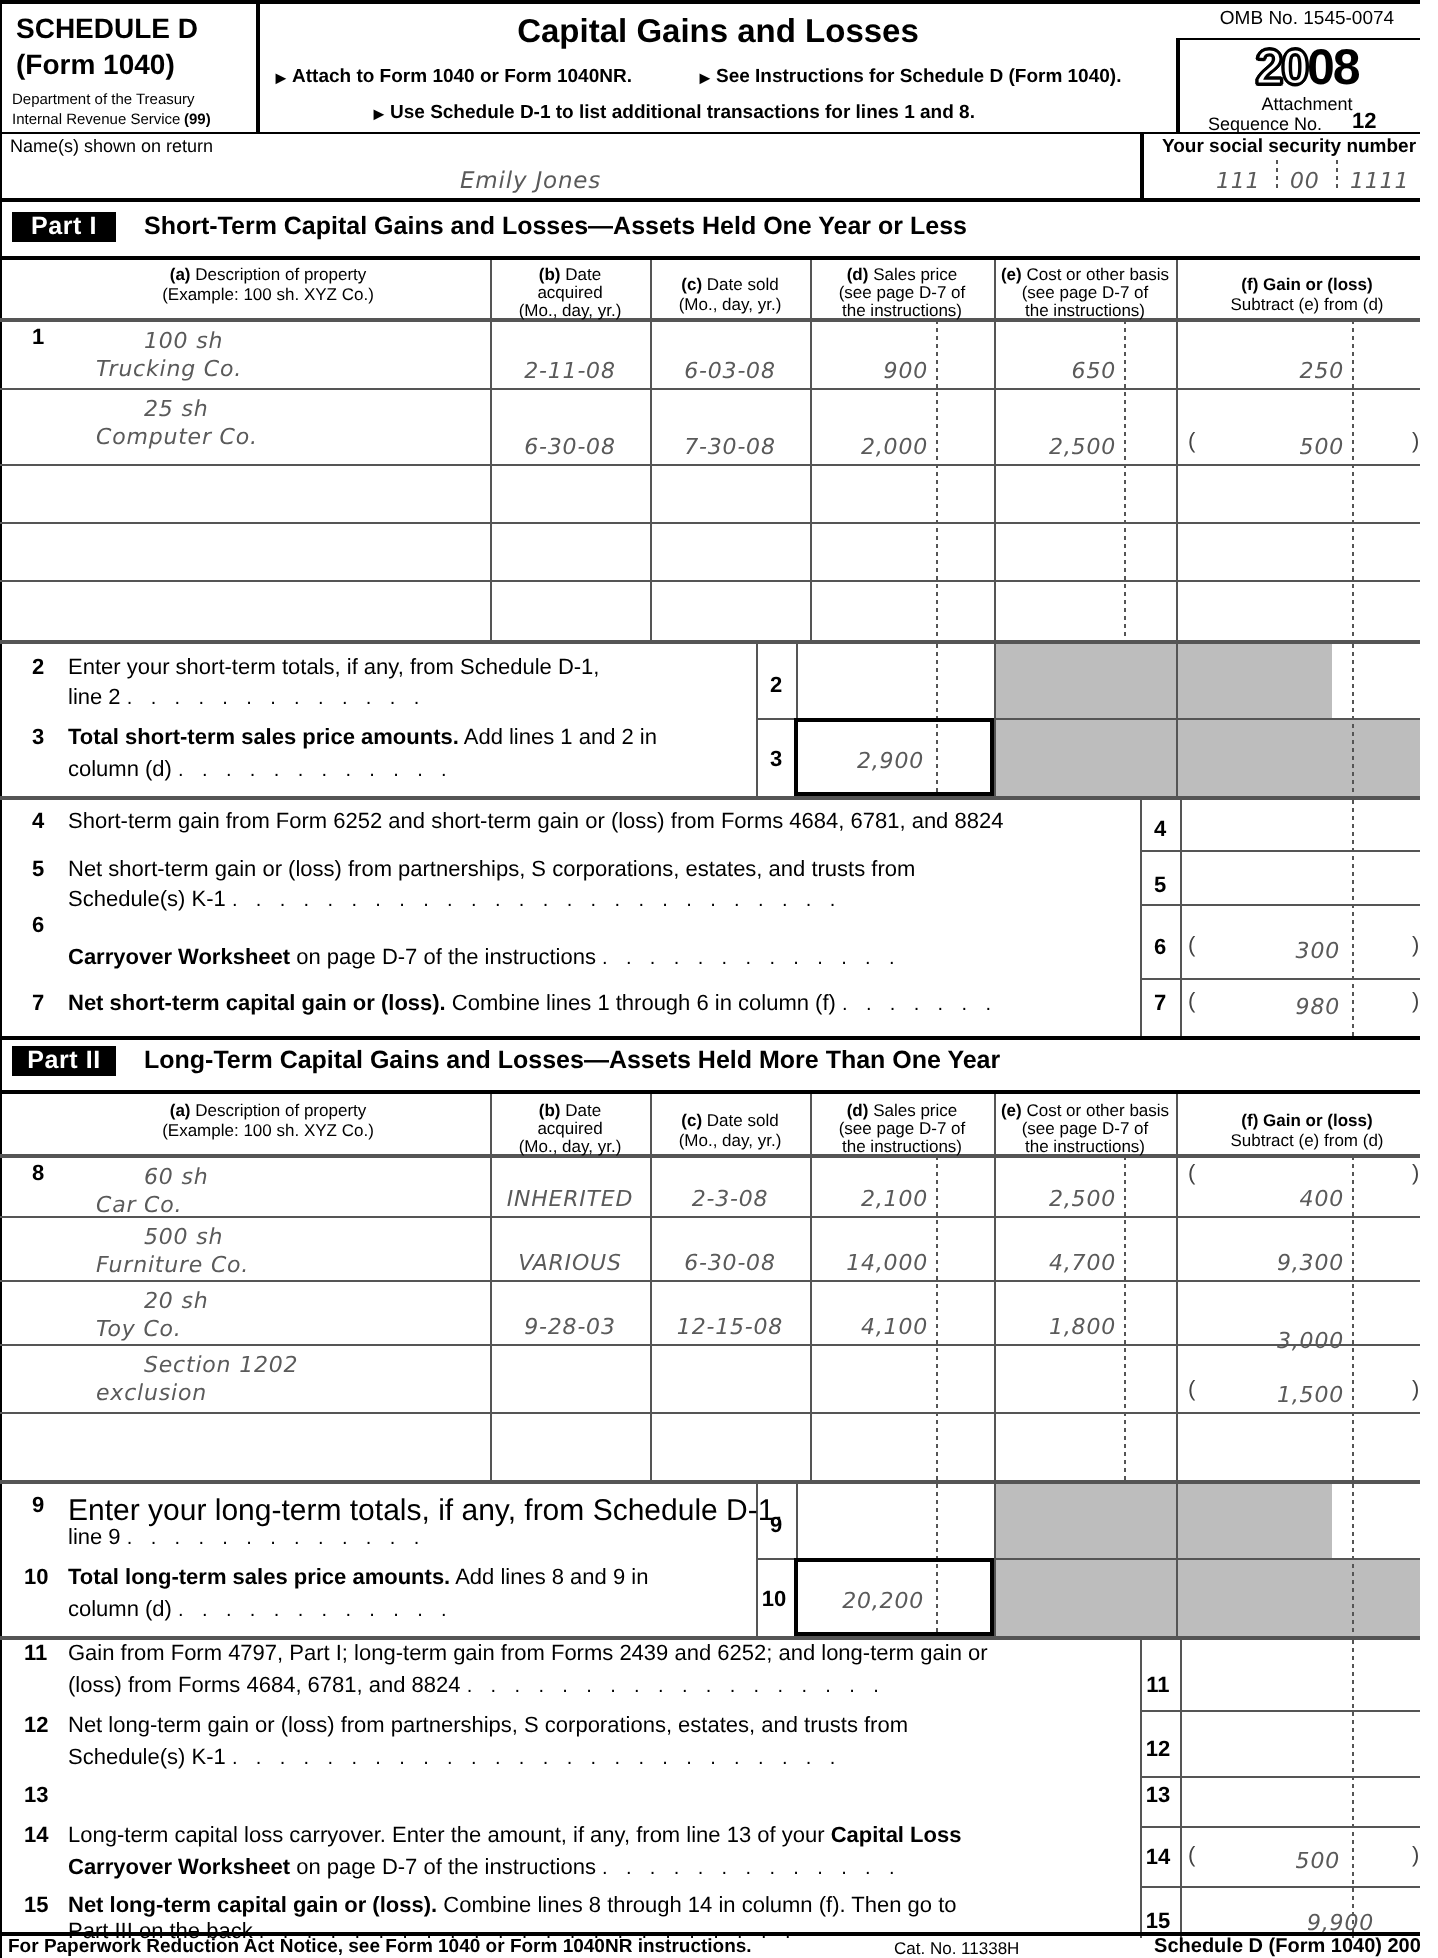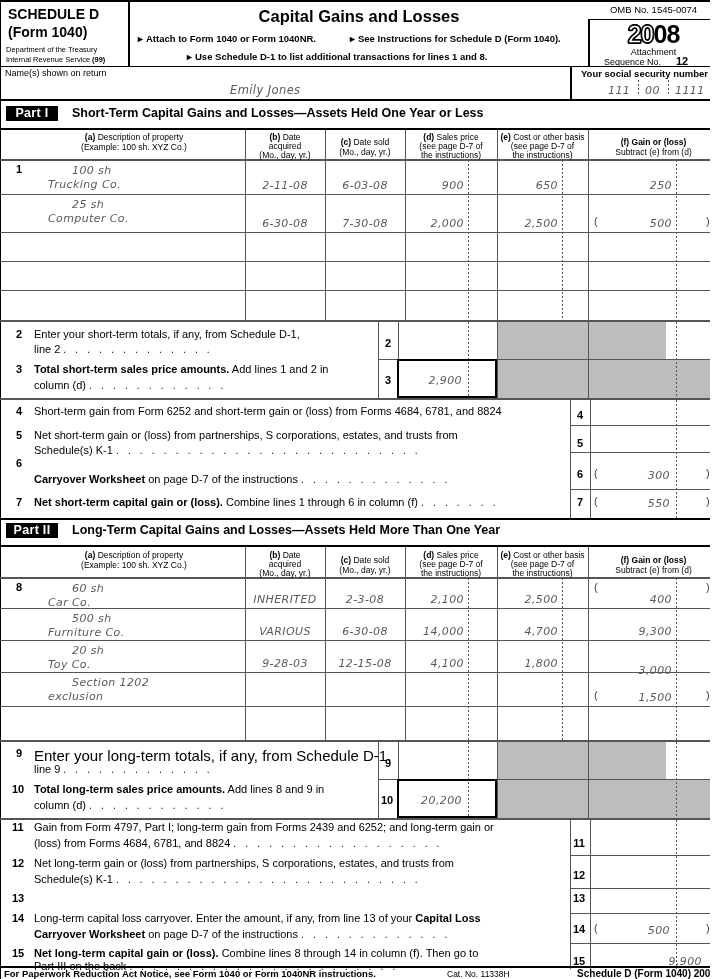--- a/index.html
+++ b/index.html
@@ -190,21 +190,21 @@
   <div class="t" style="left:34px;top:474px;font-size:11px;"><span class="b">Carryover Worksheet</span><span> on page D-7 of the instructions</span> <span class="dots-lead">. . . . . . . . . . . . .</span></div>
   <div class="t b ctr" style="left:570px;top:469px;width:20px;font-size:11px;">6</div>
   <div class="t" style="left:594px;top:468px;font-size:11px;color:#444;">(</div>
   <div class="hw rgt" style="left:600px;top:469px;width:70px;">300</div>
   <div class="t" style="left:706px;top:468px;font-size:11px;color:#444;">)</div>
 
   <div class="t b" style="left:16px;top:497px;font-size:11px;">7</div>
   <div class="t" style="left:34px;top:497px;font-size:11px;"><span class="b">Net short-term capital gain or (loss).</span><span> Combine lines 1 through 6 in column (f)</span> <span class="dots-lead">. . . . . . .</span></div>
   <div class="t b ctr" style="left:570px;top:497px;width:20px;font-size:11px;">7</div>
   <div class="t" style="left:594px;top:496px;font-size:11px;color:#444;">(</div>
-  <div class="hw rgt" style="left:600px;top:497px;width:70px;">550</div>
+  <div class="hw rgt" style="left:600px;top:497px;width:70px;">980</div>
   <div class="t" style="left:706px;top:496px;font-size:11px;color:#444;">)</div>
 
   <div class="hb" style="left:0;top:518px;width:719px;height:2px;"></div>
   <div class="parts" style="left:6px;top:523px;width:52px;height:15px;line-height:15px;">Part II</div>
   <div class="t b" style="left:72px;top:524px;font-size:12.5px;">Long-Term Capital Gains and Losses—Assets Held More Than One Year</div>
 
   <div class="hb" style="left:0;top:545px;width:719px;height:2px;"></div>
   <div class="hl" style="left:0;top:577px;width:719px;background:#555;height:2px;"></div>
 
   <div class="vl" style="left:245px;top:547px;height:193px;background:#555;"></div>
@@ -335,20 +335,20 @@
   <div class="t" style="left:34px;top:929px;font-size:11px;"><span class="b">Carryover Worksheet</span><span> on page D-7 of the instructions</span> <span class="dots-lead">. . . . . . . . . . . . .</span></div>
   <div class="t b ctr" style="left:568px;top:924px;width:22px;font-size:11px;">14</div>
   <div class="t" style="left:594px;top:923px;font-size:11px;color:#444;">(</div>
   <div class="hw rgt" style="left:600px;top:924px;width:70px;">500</div>
   <div class="t" style="left:706px;top:923px;font-size:11px;color:#444;">)</div>
 
   <div class="t b" style="left:12px;top:948px;font-size:11px;">15</div>
   <div class="t" style="left:34px;top:948px;font-size:11px;"><span class="b">Net long-term capital gain or (loss).</span><span> Combine lines 8 through 14 in column (f). Then go to</span></div>
   <div class="t" style="left:34px;top:961px;font-size:11px;"><span>Part III on the back</span> <span class="dots-lead">. . . . . . . . . . . . . . . . . . . . . . .</span></div>
   <div class="t b ctr" style="left:568px;top:956px;width:22px;font-size:11px;">15</div>
-  <div class="hw rgt" style="left:624px;top:955px;width:78px;">9,900</div>
+  <div class="hw rgt" style="left:609px;top:955px;width:78px;">9,900</div>
 
   <div class="hb" style="left:0;top:966px;width:719px;height:2px;"></div>
   <div class="t b" style="left:4px;top:969px;font-size:9.5px;">For Paperwork Reduction Act Notice, see Form 1040 or Form 1040NR instructions.</div>
   <div class="t" style="left:447px;top:970px;font-size:8.5px;">Cat. No. 11338H</div>
   <div class="t b rgt" style="left:530px;top:969px;width:186px;font-size:10px;">Schedule D (Form 1040) 2008</div>
 
 </div>
 
 </body></html>

